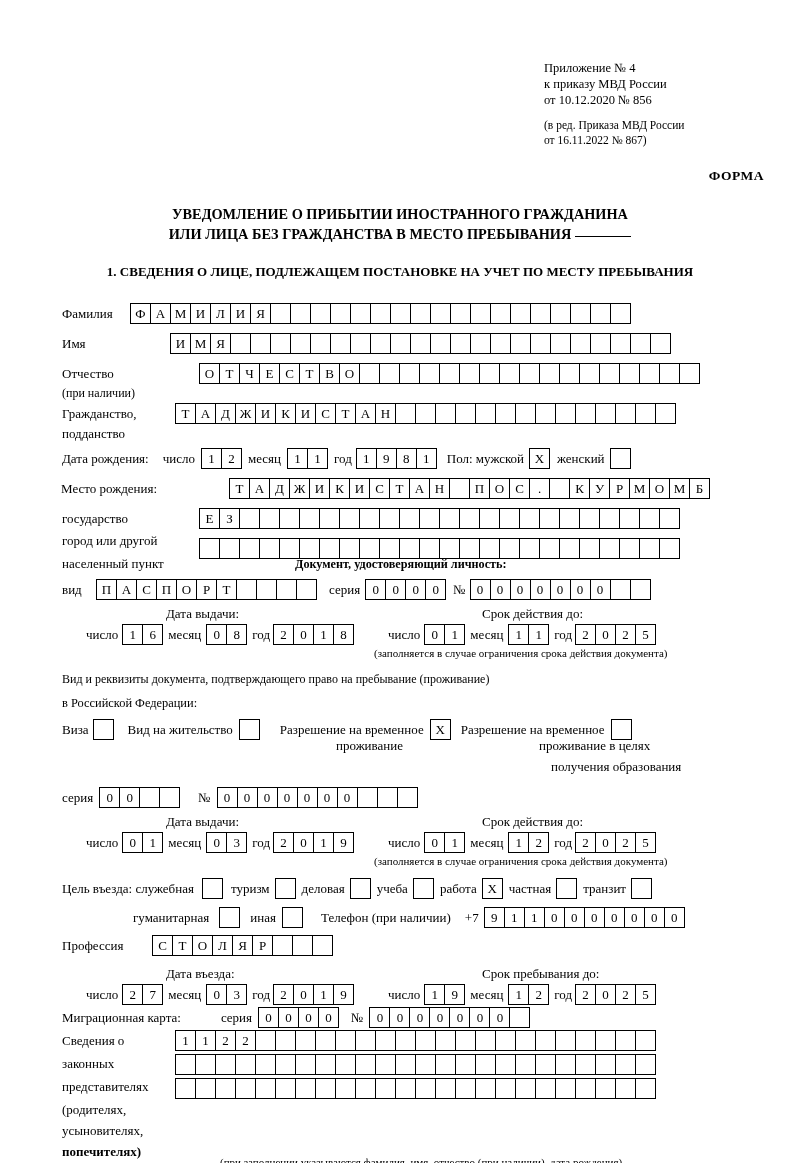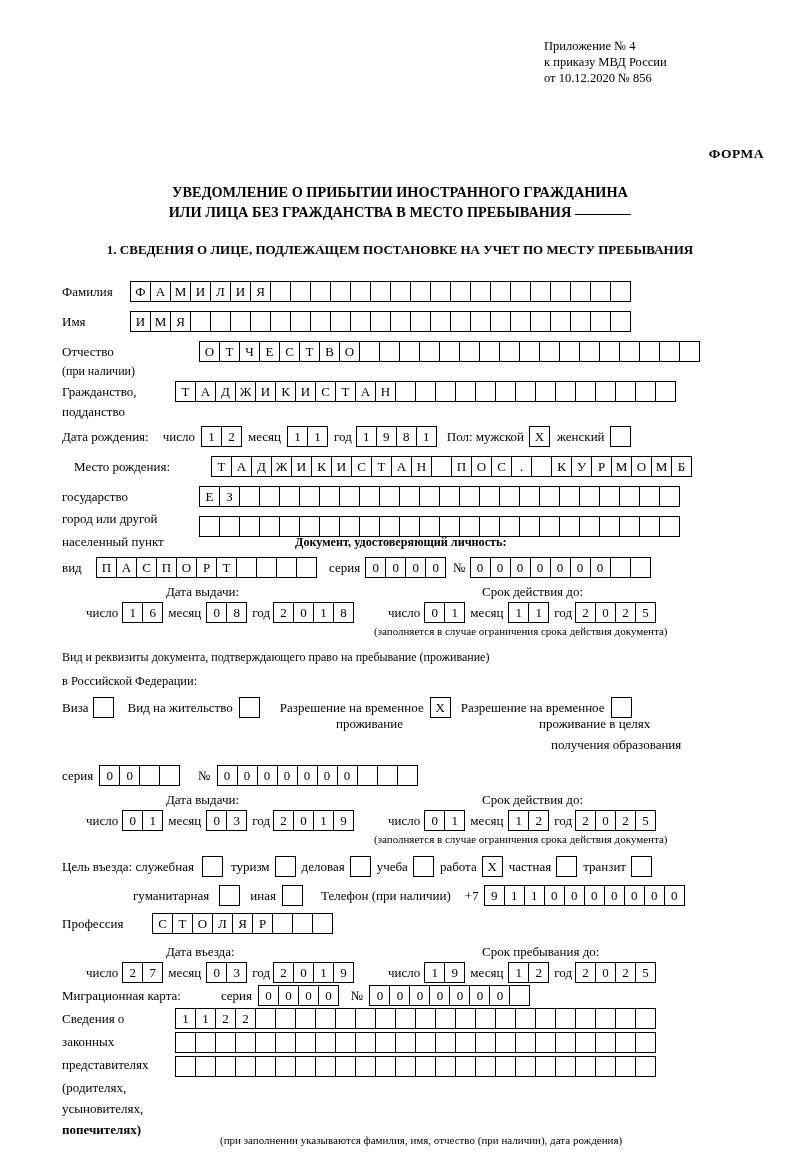--- a/index.html
+++ b/index.html
@@ -14,20 +14,21 @@
     color: #000;
     position: relative;
     overflow: hidden;
   }
   .page {
     position: relative;
     width: 800px;
     height: 1106px;
     padding: 0;
     box-sizing: border-box;
+    margin-top: 22px;
   }
 
   
   .header-block {
     position: absolute;
     top: 38px;
     right: 36px;
     width: 220px;
     font-size: 12.5px;
     line-height: 16px;
@@ -114,20 +115,24 @@
 </style>
 </head>
 <body>
 
 <div class="page">
 
   <div class="header-block">
     <div>Приложение № 4</div>
     <div>к приказу МВД России</div>
     <div>от 10.12.2020 № 856</div>
+    <div class="grp2">
+      <div>(в ред. Приказа МВД России</div>
+      <div>от 16.11.2022 № 867)</div>
+    </div>
   </div>
 
   <div class="forma">ФОРМА</div>
 
   <div class="title">
     <div>УВЕДОМЛЕНИЕ О ПРИБЫТИИ ИНОСТРАННОГО ГРАЖДАНИНА</div>
     <div><span class="l2">ИЛИ ЛИЦА БЕЗ ГРАЖДАНСТВА В МЕСТО ПРЕБЫВАНИЯ</span><span class="blank"></span></div>
   </div>
 
   <div class="section1">1. СВЕДЕНИЯ О ЛИЦЕ, ПОДЛЕЖАЩЕМ ПОСТАНОВКЕ НА УЧЕТ ПО МЕСТУ ПРЕБЫВАНИЯ</div>
@@ -156,21 +161,21 @@
         <span class="cell"></span>
         <span class="cell"></span>
         <span class="cell"></span>
         <span class="cell"></span>
         <span class="cell"></span>
         <span class="cell"></span>
         <span class="cell"></span>
       </span>
   </div>
 
-  <div class="row" style="top:311px; left:62px;">
+  <div class="row" style="top:311px; left:62px;gap:40px;">
     <span class="lbl" style="width:68px; display:inline-block;">Имя</span>
     <span class="boxes" id="name-boxes">
         <span class="cell">И</span>
         <span class="cell">М</span>
         <span class="cell">Я</span>
         <span class="cell"></span>
         <span class="cell"></span>
         <span class="cell"></span>
         <span class="cell"></span>
         <span class="cell"></span>
@@ -290,21 +295,21 @@
     <span style="width:10px"></span>
     <span class="lbl">Пол: мужской</span>
     <span style="width:5px"></span>
     <span class="chk">X</span>
     <span style="width:7px"></span>
     <span class="lbl">женский</span>
     <span style="width:5px"></span>
     <span class="chk"></span>
   </div>
 
-  <div class="row" style="top:456px; left:74px;">
+  <div class="row" style="top:456px; left:61px;gap:31px;">
     <span class="lbl" style="width:137px; display:inline-block;">Место рождения:</span>
     <span class="boxes" id="birthplace-row1">
         <span class="cell">Т</span>
         <span class="cell">А</span>
         <span class="cell">Д</span>
         <span class="cell">Ж</span>
         <span class="cell">И</span>
         <span class="cell">К</span>
         <span class="cell">И</span>
         <span class="cell">С</span>

